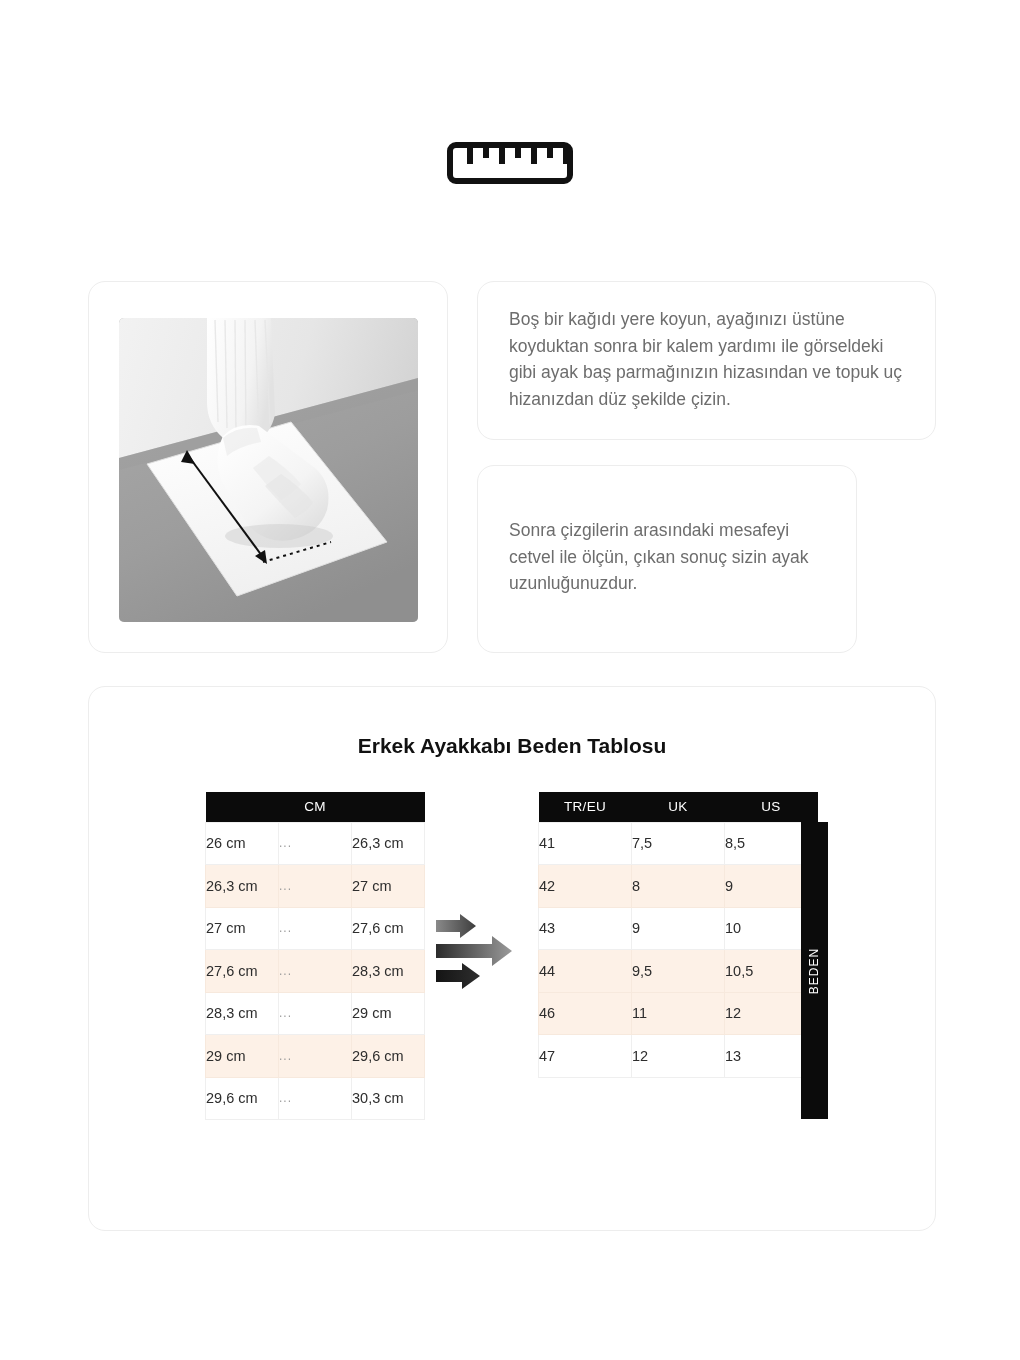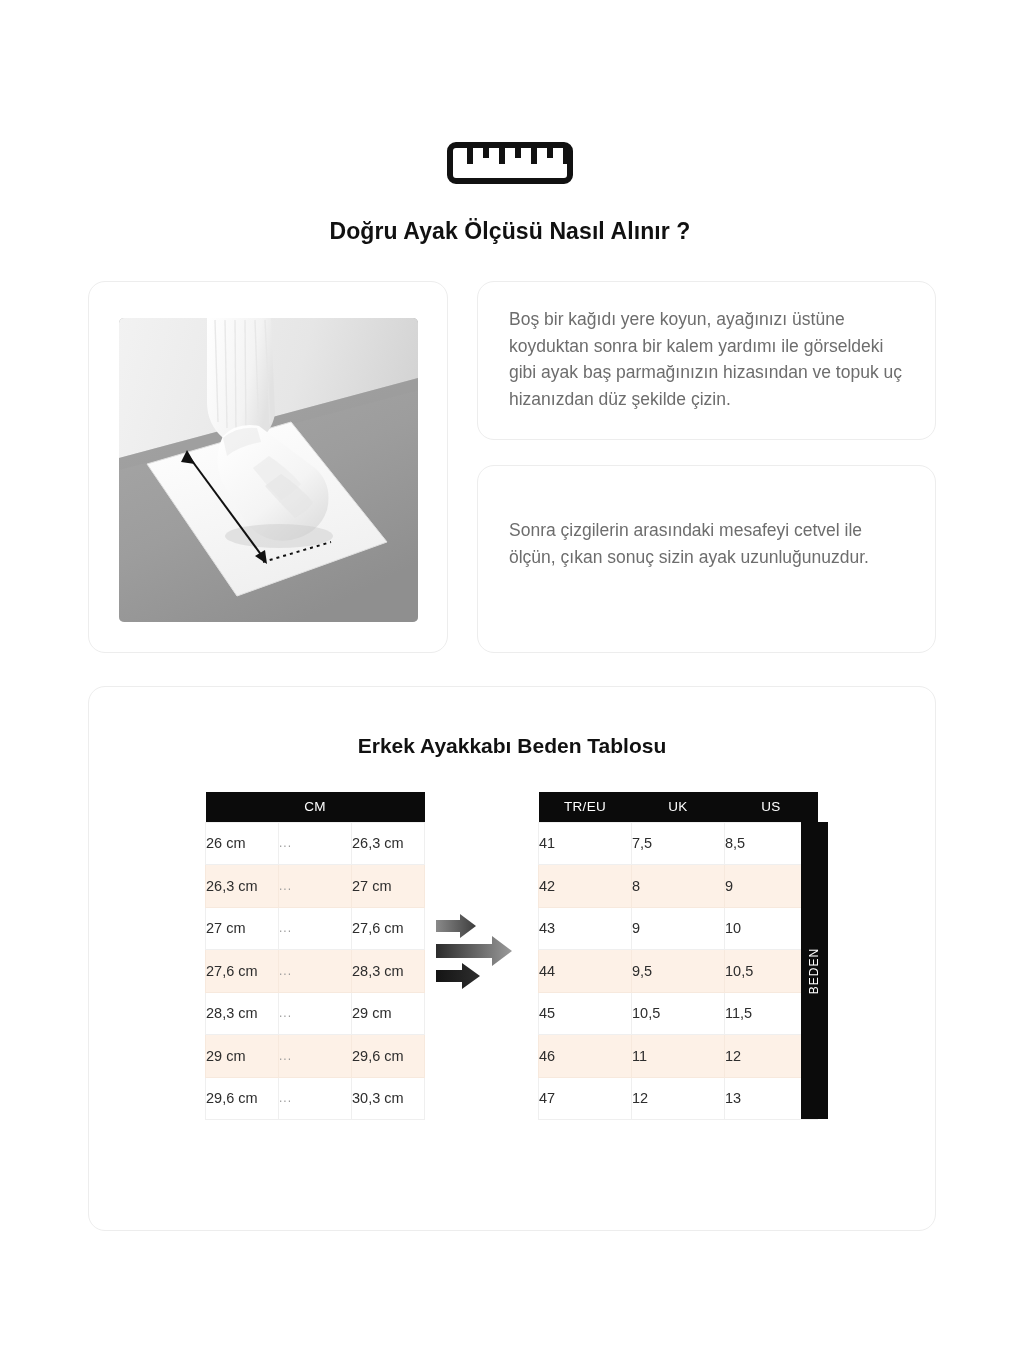--- a/index.html
+++ b/index.html
@@ -83,21 +83,21 @@
 
   .card-text-1 {
     left: 477px;
     top: 281px;
     width: 459px;
     height: 159px;
   }
   .card-text-2 {
     left: 477px;
     top: 465px;
-    width: 459px;
+    width: 380px;
     height: 188px;
   }
   .card-body {
     position: absolute;
     left: 31px;
     right: 26px;
     font-size: 17.5px;
     line-height: 26.5px;
     color: #6d6d6d;
   }
@@ -220,21 +220,20 @@
       <div class="tick" style="left:14px;  height:16px;"></div>
       <div class="tick" style="left:30px;  height:10px;"></div>
       <div class="tick" style="left:46px;  height:16px;"></div>
       <div class="tick" style="left:62px;  height:10px;"></div>
       <div class="tick" style="left:78px;  height:16px;"></div>
       <div class="tick" style="left:94px;  height:10px;"></div>
       <div class="tick" style="left:110px; height:16px;"></div>
     </div>
   </div>
 
-  <div class="main-title">Doğru Ayak Ölçüsü Nasıl Alınır ?</div>
 
   <div class="card card-photo">
     <div class="photo">
       <svg width="299" height="304" viewBox="0 0 299 304">
         <defs>
           <linearGradient id="wallG" x1="0" y1="0" x2="1" y2="0.3">
             <stop offset="0%" stop-color="#f2f2f2"></stop>
             <stop offset="60%" stop-color="#e6e6e6"></stop>
             <stop offset="100%" stop-color="#d2d2d2"></stop>
           </linearGradient>
@@ -403,25 +402,20 @@
           <tr>
             <td>43</td>
             <td>9</td>
             <td>10</td>
           </tr>
           <tr class="alt">
             <td>44</td>
             <td>9,5</td>
             <td>10,5</td>
           </tr>
-          <tr>
-            <td>45</td>
-            <td>10,5</td>
-            <td>11,5</td>
-          </tr>
           <tr class="alt">
             <td>46</td>
             <td>11</td>
             <td>12</td>
           </tr>
           <tr>
             <td>47</td>
             <td>12</td>
             <td>13</td>
           </tr>

